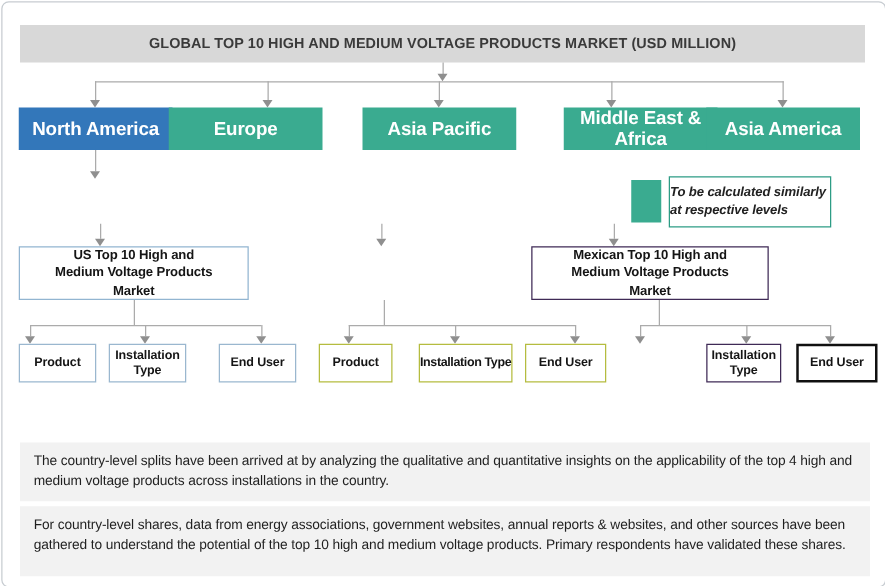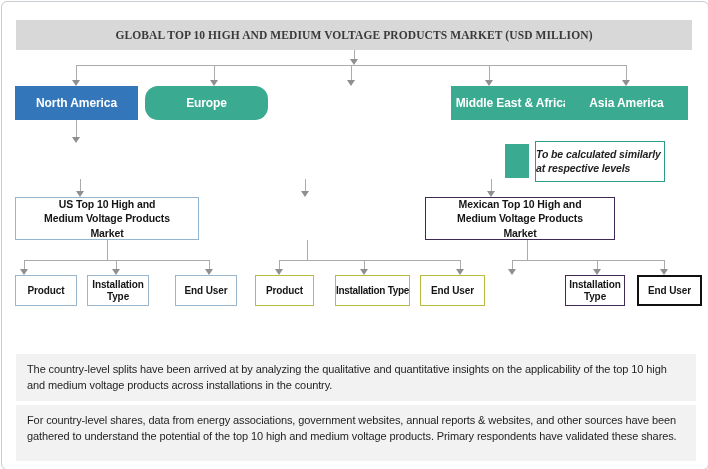--- a/index.html
+++ b/index.html
@@ -3,23 +3,23 @@
 <meta charset="utf-8">
 <style>
   html,body{margin:0;padding:0;background:#ffffff;}
   body{font-family:"Liberation Sans",sans-serif;-webkit-font-smoothing:antialiased;}
   .frame{position:relative;width:706px;height:467px;margin:1px;border:1px solid #c7ccd1;
          border-radius:6px;background:#ffffff;overflow:hidden;letter-spacing:-0.1px;}
   .abs{position:absolute;box-sizing:border-box;}
   
   .hdr{left:14px;top:18px;width:676px;height:30px;background:#d8d8d8;color:#3a3a3a;
        font-weight:bold;font-size:11.5px;display:flex;align-items:center;justify-content:center;
-       text-align:center;letter-spacing:0.1px;font-family:Liberation Serif, serif;}
+       text-align:center;letter-spacing:0.1px;}
   
-  .region{top:84px;width:123px;height:34px;color:#ffffff;font-weight:bold;font-size:12px;
+  .region{top:84px;width:123px;height:34px;color:#ffffff;font-weight:bold;font-size:15px;
           display:flex;align-items:center;justify-content:center;text-align:center;background:#3aab90;}
   .region.blue{background:#3377ba;}
   
   .nabar{left:11px;top:141px;width:486px;height:36px;background:#3377ba;color:#ffffff;
          font-weight:bold;font-size:11px;display:flex;align-items:center;justify-content:center;text-align:center;}
   .swatch{left:503px;top:142px;width:24px;height:34px;background:#3aab90;}
   .legendnote{left:533px;top:139px;width:130px;height:41px;background:#ffffff;border:1.5px solid #2d9c85;
               color:#222;font-style:italic;font-weight:bold;font-size:10.5px;display:flex;align-items:center;
               padding:2px 0;line-height:1.3;}
   
@@ -63,21 +63,22 @@
   <div class="vl" style="left:349px;top:63px;height:15px;"></div>
   <div class="vl" style="left:487px;top:63px;height:15px;"></div>
   <div class="vl" style="left:624px;top:63px;height:15px;"></div>
   <div class="ah" style="left:70px;top:78px;"></div>
   <div class="ah" style="left:208px;top:78px;"></div>
   <div class="ah" style="left:345px;top:78px;"></div>
   <div class="ah" style="left:483px;top:78px;"></div>
   <div class="ah" style="left:620px;top:78px;"></div>
 
   <div class="abs region blue" style="left:13px;">North America</div>
-  <div class="abs region" style="left:143px;border-radius:13px;">Europe</div>
+  <div class="abs region" style="left:133px;">Europe</div>
+  <div class="abs region" style="left:288px;">Asia Pacific</div>
   <div class="abs region" style="left:425px;margin-left:24px;">Middle East &amp; Africa</div>
   <div class="abs region" style="left:563px;">Asia America</div>
 
   <div class="vl" style="left:74px;top:118px;height:17px;"></div>
   <div class="ah" style="left:70px;top:135px;"></div>
 
   <div class="abs swatch"></div>
   <div class="abs legendnote">To be calculated similarly at respective levels</div>
 
   <div class="vl" style="left:78px;top:177px;height:12px;"></div>
@@ -119,16 +120,16 @@
   <div class="abs leaf b-us" style="left:85px;width:62px;">Installation Type</div>
   <div class="abs leaf b-us" style="left:173px;width:62px;">End User</div>
 
   <div class="abs leaf b-ca" style="left:253px;width:59px;">Product</div>
   <div class="abs leaf b-ca nowrap" style="left:333px;width:75px;">Installation Type</div>
   <div class="abs leaf b-ca" style="left:418px;width:65px;">End User</div>
 
   <div class="abs leaf b-mx" style="left:563px;width:60px;">Installation Type</div>
   <div class="abs leaf b-blk" style="left:635px;width:65px;">End User</div>
 
-  <div class="abs note n1">The country-level splits have been arrived at by analyzing the qualitative and quantitative insights on the applicability of the top 10 high and medium voltage products across installations in the country.</div>
+  <div class="abs note n1">The country-level splits have been arrived at by analyzing the qualitative and quantitative insights on the applicability of the top 4 high and medium voltage products across installations in the country.</div>
   <div class="abs note n2">For country-level shares, data from energy associations, government websites, annual reports &amp; websites, and other sources have been gathered to understand the potential of the top 10 high and medium voltage products. Primary respondents have validated these shares.</div>
 
 </div>
 
 </body></html>

